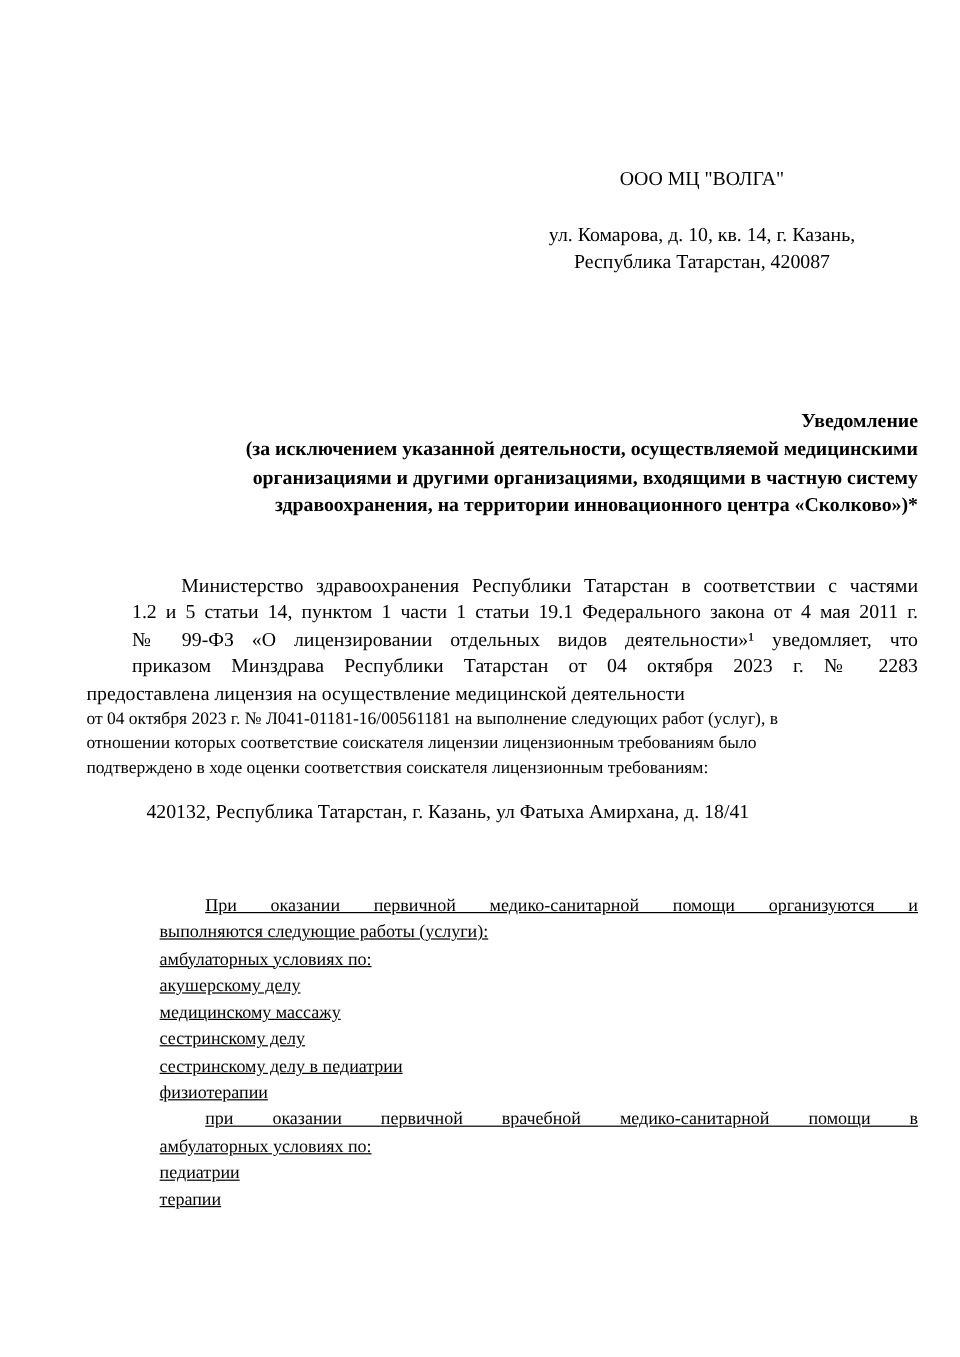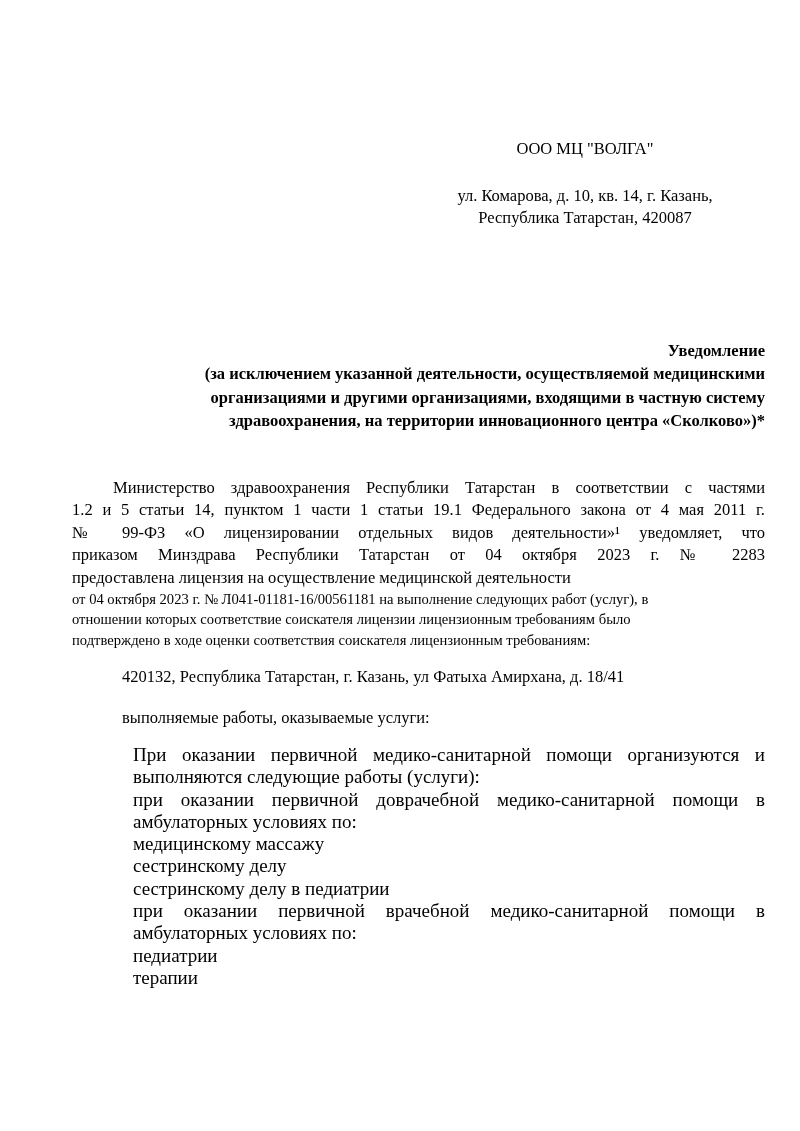--- a/index.html
+++ b/index.html
@@ -73,25 +73,26 @@
     font-size: 16.5px;
     line-height: 22.4px;
   }
 
   
   .services {
     position: absolute;
     top: 744px;
     left: 133px;
     width: 632px;
-    font-size: 19px;
+    font-size: 15px;
     line-height: 22.3px;
+    text-decoration: underline;
   }
 
-  .jline { text-align: justify; text-align-last: justify; }
+  .jline { text-align: justify; text-align-last: justify; margin-left: 38px; }
   .lline { text-align: center; text-align-last: left; }
 </style>
 </head>
 <body>
 
 <div class="page">
 
   <div class="letterhead">
     <div class="company">ООО МЦ "ВОЛГА"</div>
     <div>
@@ -116,29 +117,29 @@
   </div>
 
   <div class="details-par">
     <div class="lline">от 04 октября 2023 г. № Л041-01181-16/00561181 на выполнение следующих работ (услуг), в</div>
     <div class="lline">отношении которых соответствие соискателя лицензии лицензионным требованиям было</div>
     <div class="lline">подтверждено в ходе оценки соответствия соискателя лицензионным требованиям:</div>
   </div>
 
   <div class="license-address">420132, Республика Татарстан, г. Казань, ул Фатыха Амирхана, д. 18/41</div>
 
-  <div class="works-intro">выполняемые работы, оказываемые услуги:</div>
 
   <div class="services">
     <div class="jline">При оказании первичной медико-санитарной помощи организуются и</div>
     <div class="lline">выполняются следующие работы (услуги):</div>
-    <div class="jline">при оказании первичной доврачебной медико-санитарной помощи в</div>
     <div class="lline">амбулаторных условиях по:</div>
+    <div class="lline">акушерскому делу</div>
     <div class="lline">медицинскому массажу</div>
     <div class="lline">сестринскому делу</div>
     <div class="lline">сестринскому делу в педиатрии</div>
+    <div class="lline">физиотерапии</div>
     <div class="jline">при оказании первичной врачебной медико-санитарной помощи в</div>
     <div class="lline">амбулаторных условиях по:</div>
     <div class="lline">педиатрии</div>
     <div class="lline">терапии</div>
   </div>
 
 </div>
 
 </body></html>

